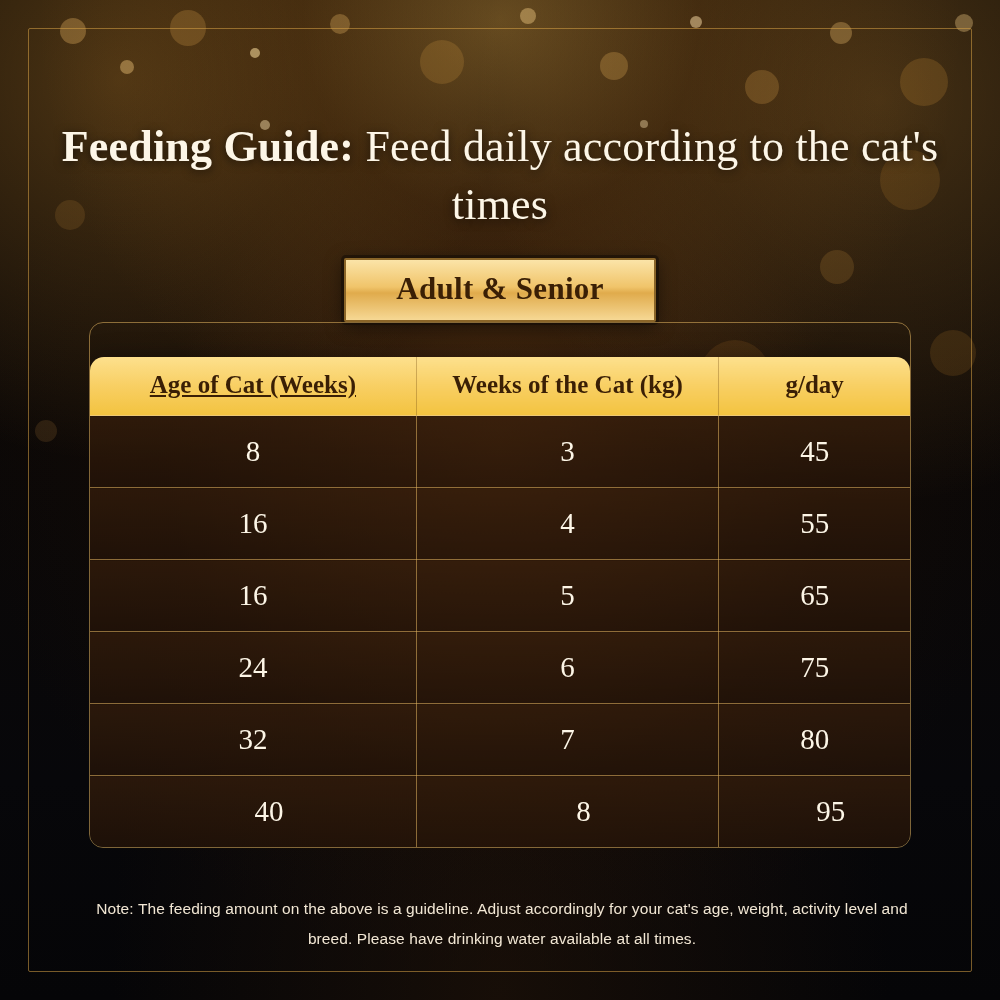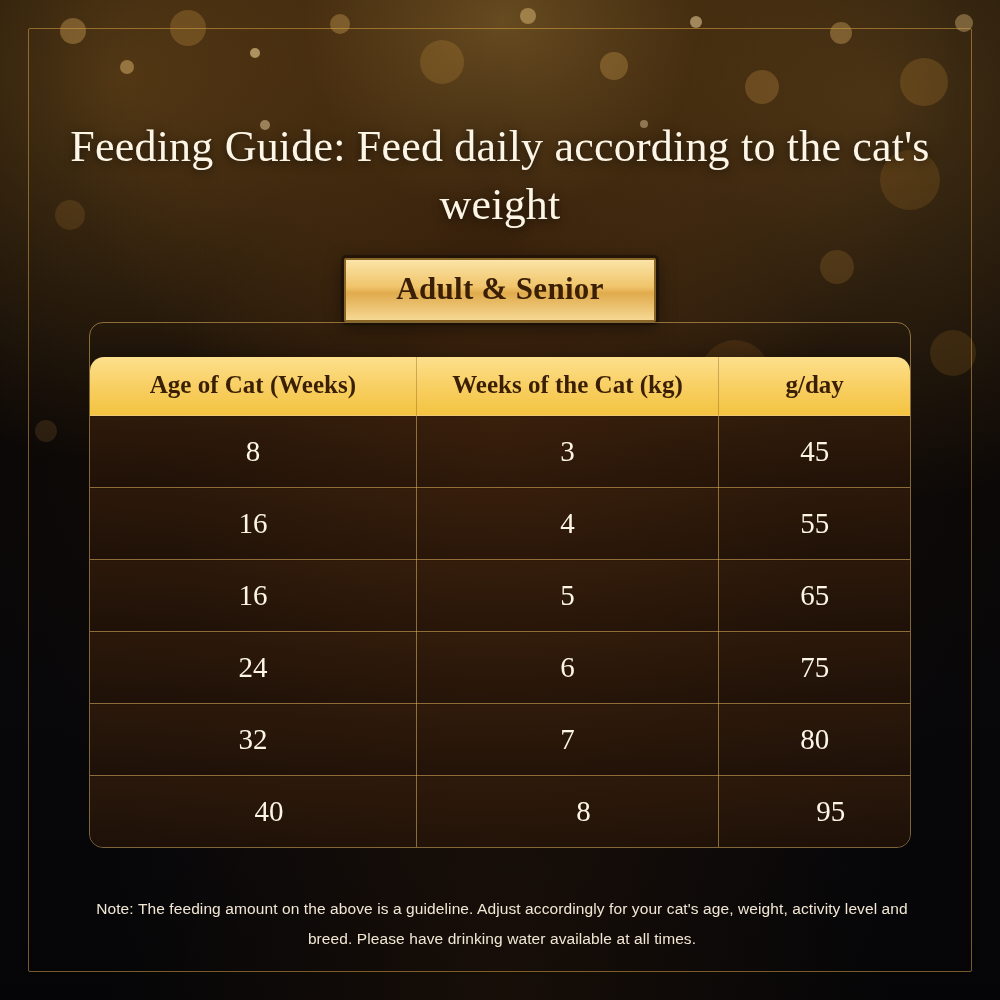--- a/index.html
+++ b/index.html
@@ -52,21 +52,21 @@
     margin: 0;
     padding-top: 118px;
     font-size: 44px;
     line-height: 1.32;
     font-weight: 400;
     color: #fdf6e7;
     letter-spacing: 0.2px;
     text-shadow: 0 2px 10px rgba(0,0,0,0.6);
   }
   .headline .bold {
-    font-weight: 400;
+    font-weight: 700;
   }
   .badge-wrap {
     display: flex;
     justify-content: center;
     margin-top: 24px;
   }
   .badge {
     position: relative;
     padding: 11px 50px 13px;
     font-size: 31px;
@@ -110,21 +110,21 @@
   .table tbody tr:last-child td {
     border-bottom: none;
     padding-left: 40px;
   }
   .table tbody td:first-child {
     border-left: none;
   }
   .table tbody td:last-child {
     border-right: none;
   }
-  .col-age { width: 330px; }
+  .col-age { width: 330px; text-decoration: underline; }
   .col-weight { width: 305px; }
   .col-gday { width: 185px; margin-top: 8px; }
   .table-shell {
     position: relative;
     width: 820px;
     margin: 0 auto;
     border: 1px solid rgba(226,180,96,0.55);
     border-radius: 14px;
     overflow: hidden;
   }
@@ -165,21 +165,21 @@
   <div class="bokeh" style="left:55px;top:200px;width:30px;height:30px;background:rgba(255,180,70,0.12);"></div>
   <div class="bokeh" style="left:35px;top:420px;width:22px;height:22px;background:rgba(255,185,80,0.12);"></div>
   <div class="bokeh" style="left:700px;top:340px;width:70px;height:70px;background:rgba(255,170,55,0.10);"></div>
   <div class="bokeh" style="left:260px;top:120px;width:10px;height:10px;background:rgba(255,230,180,0.45);"></div>
   <div class="bokeh" style="left:640px;top:120px;width:8px;height:8px;background:rgba(255,230,180,0.40);"></div>
 
   <div class="frame"></div>
 
   <div class="content">
 
-    <h1 class="headline"><span class="bold">Feeding Guide:</span><span> Feed daily according to the cat's weight</span></h1>
+    <h1 class="headline"><span class="bold">Feeding Guide:</span><span> Feed daily according to the cat's times</span></h1>
 
     <div class="badge-wrap">
       <div class="badge">Adult &amp; Senior</div>
     </div>
 
     <div class="table-shell">
       <table class="table">
         <thead>
           <tr>
             <th class="col-age">Age of Cat (Weeks)</th>

